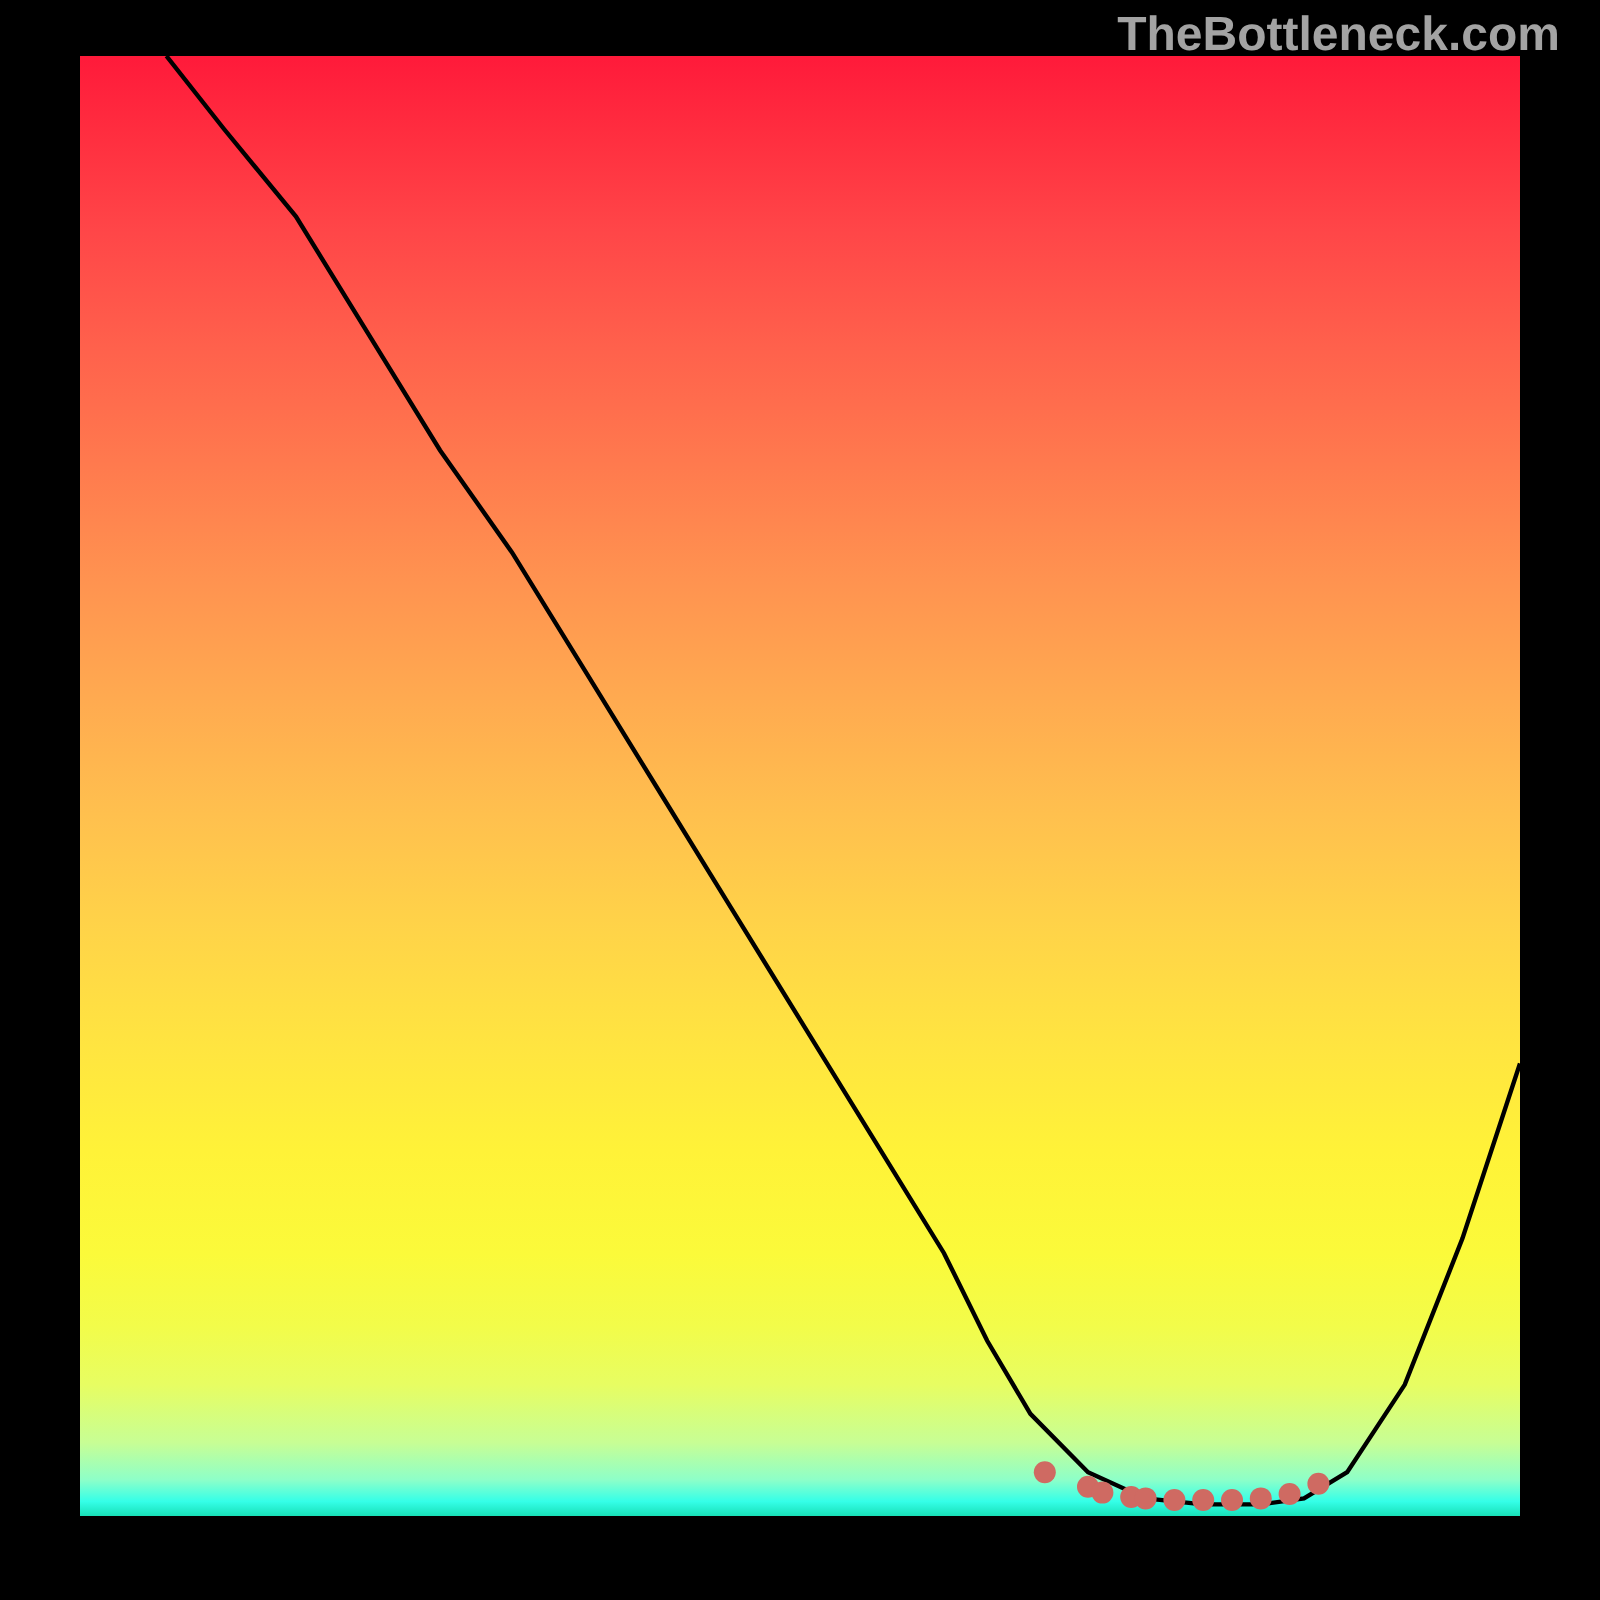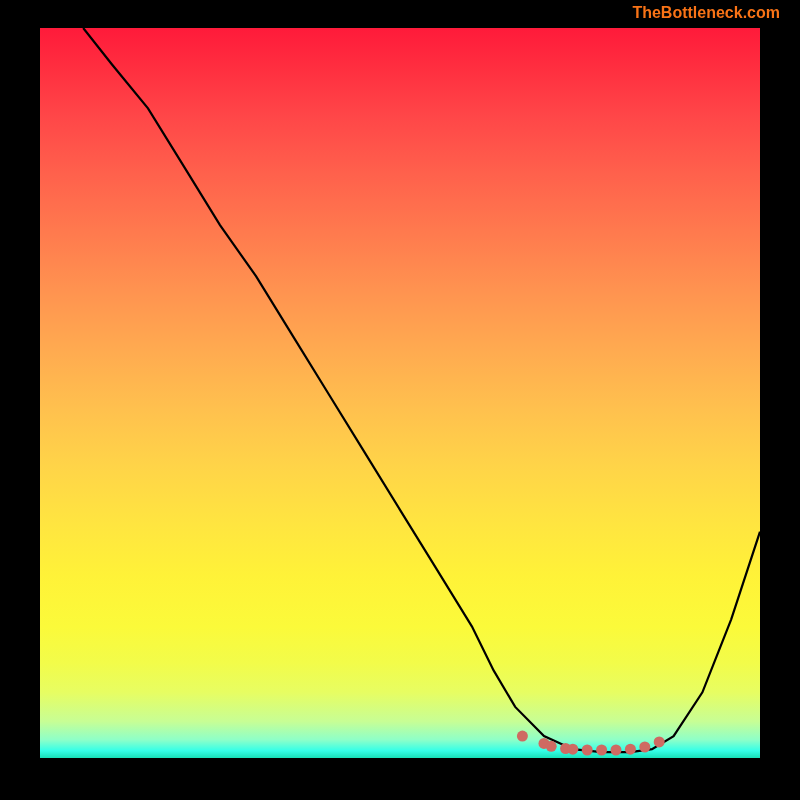--- a/index.html
+++ b/index.html
@@ -7,22 +7,22 @@
     width: 800px;
     height: 800px;
     background: #000;
     position: relative;
     font-family: Arial, sans-serif;
   }
   .attribution {
     position: absolute;
     top: 4px;
     right: 20px;
-    color: #f97316;
-    font-size: 16px;
+    color: #a3a3a3;
+    font-size: 24px;
     font-weight: bold;
     z-index: 10;
   }
   .plot-area {
     position: absolute;
     left: 40px;
     top: 28px;
     width: 720px;
     height: 730px;
     overflow: hidden;

